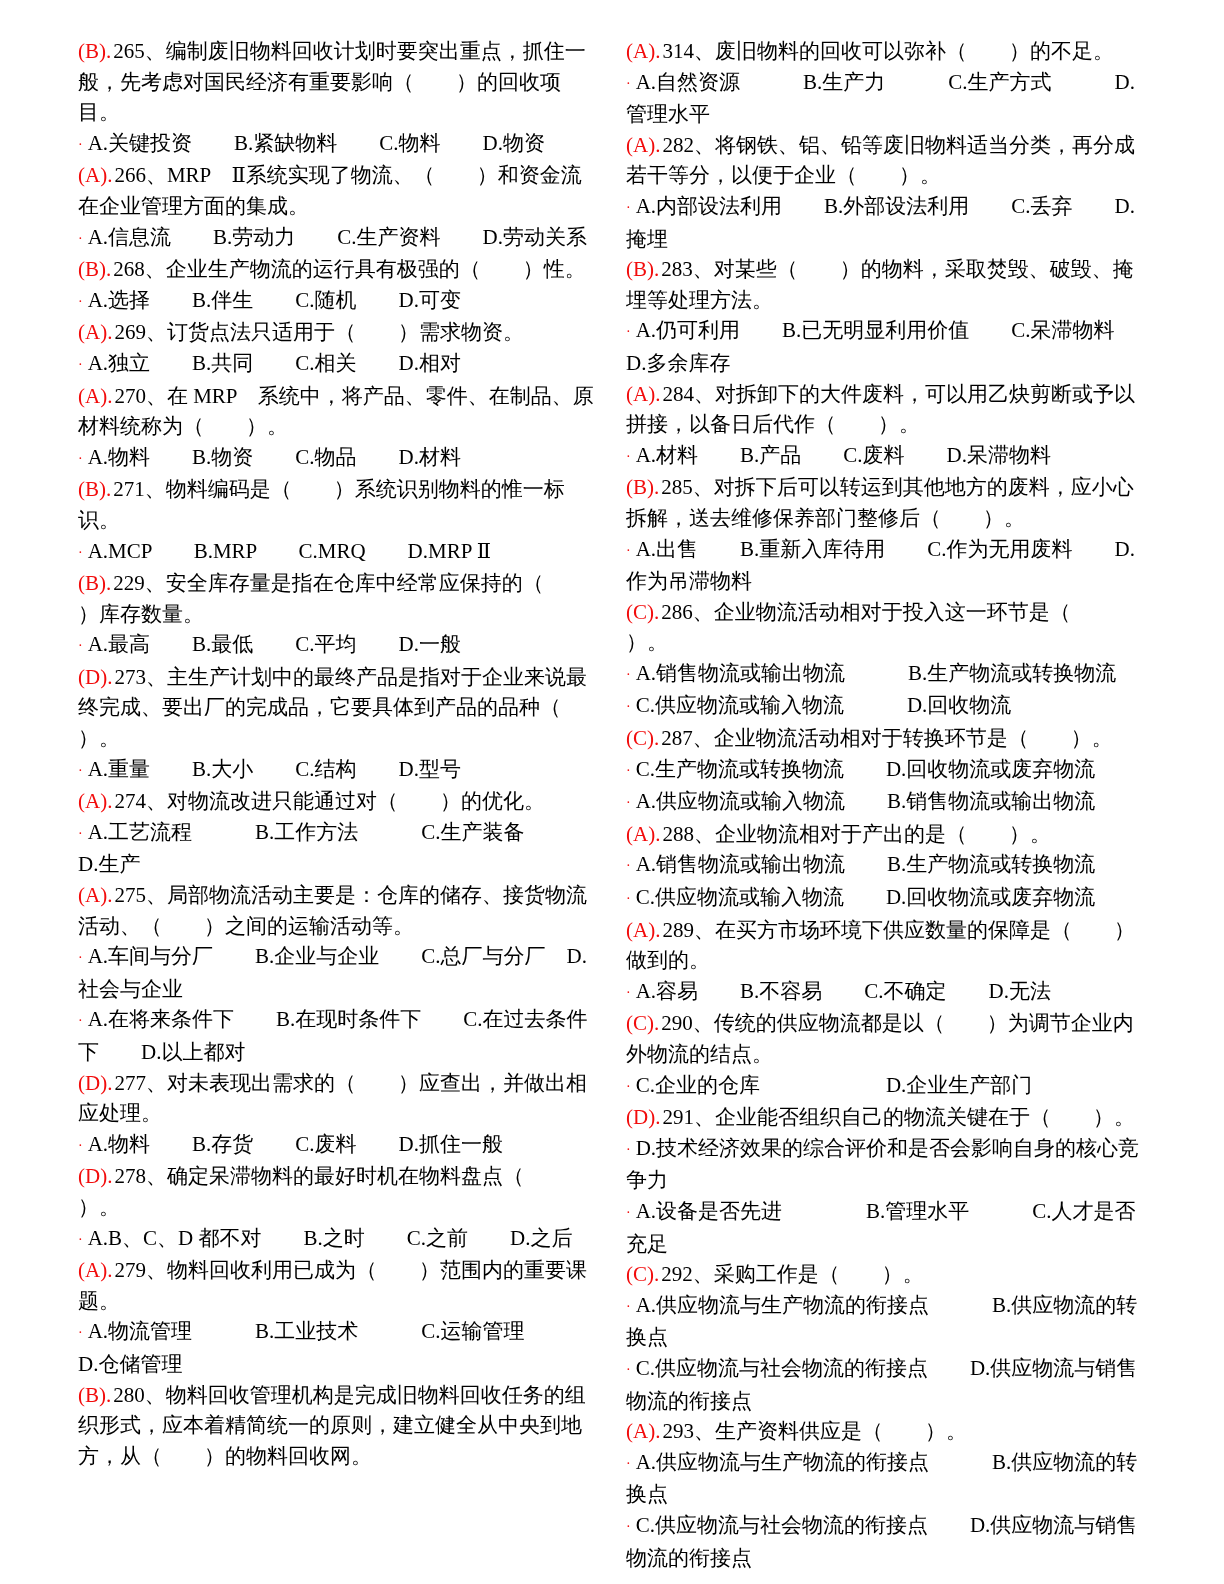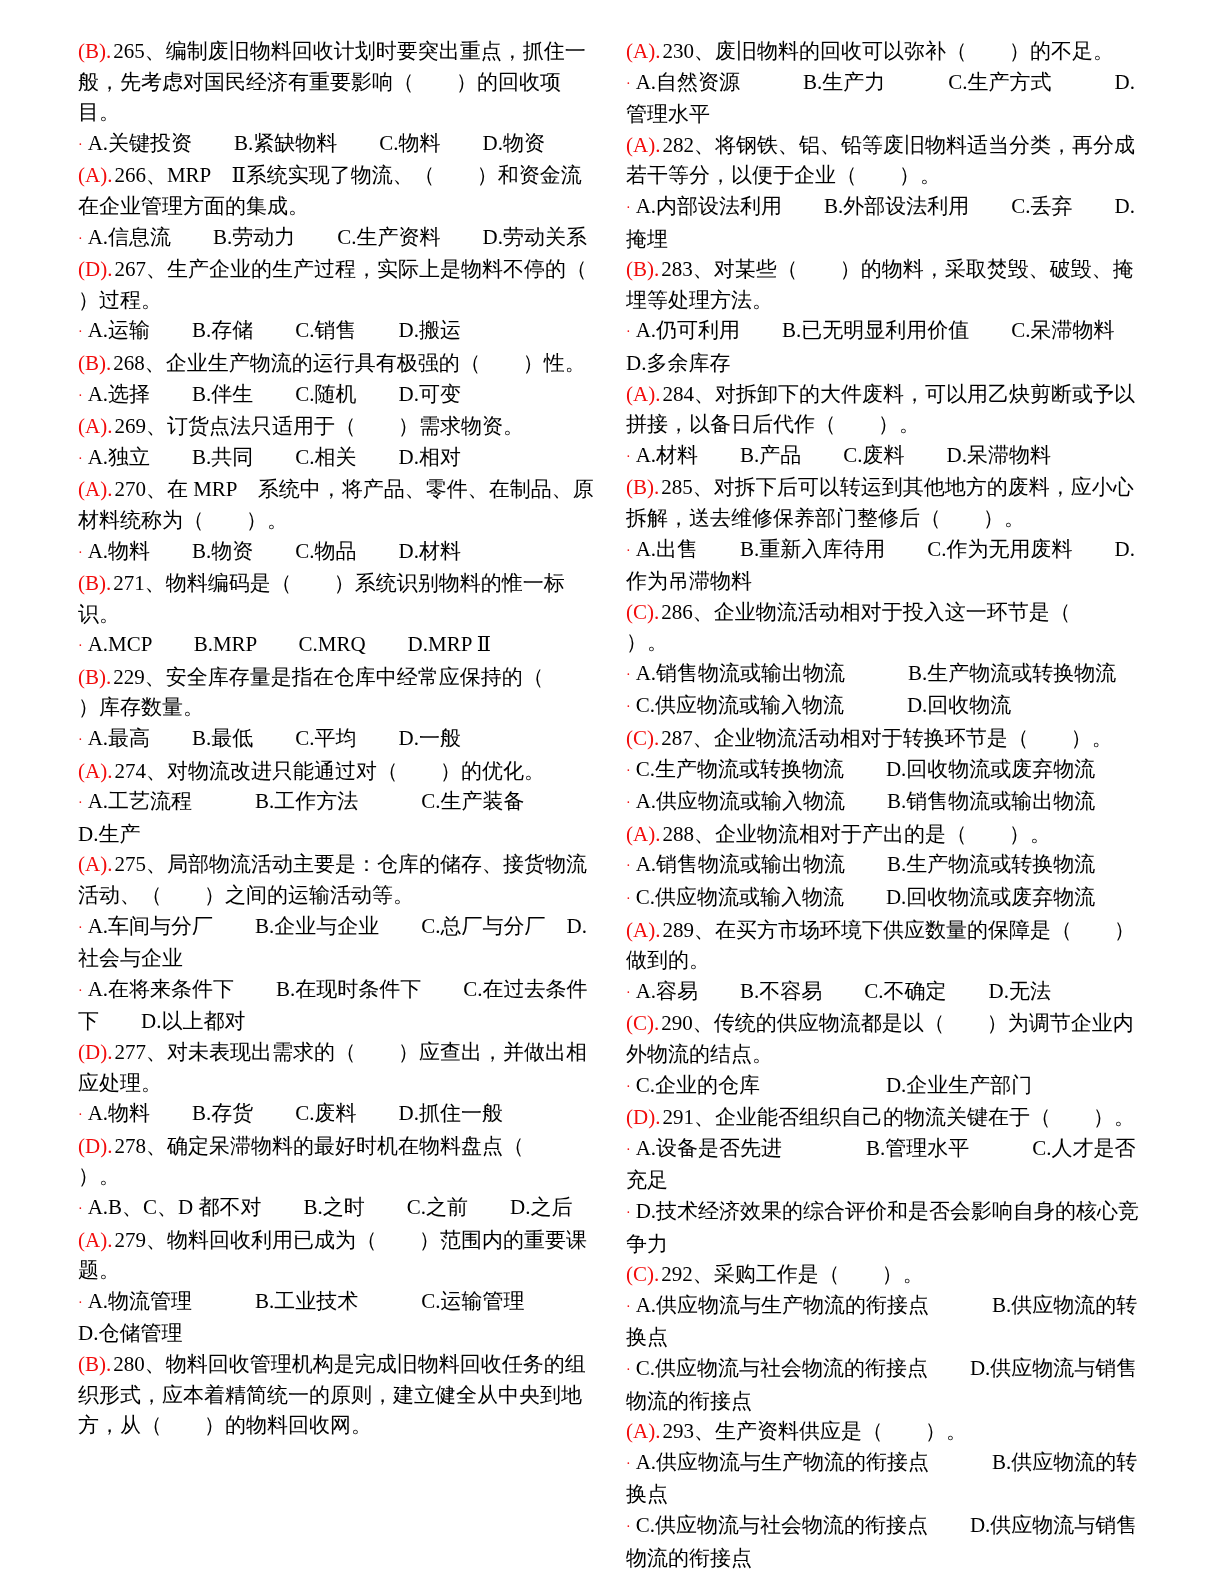--- a/index.html
+++ b/index.html
@@ -51,42 +51,42 @@
   <div class="col">
       <div class="question">
         <p class="q-line"><span class="ans">(B).</span><span class="q-body">265、编制废旧物料回收计划时要突出重点，抓住一般，先考虑对国民经济有重要影响（　　）的回收项目。</span></p>
         <p class="opt-line"><span class="bullet">·</span><span class="opt-text">A.关键投资　　B.紧缺物料　　C.物料　　D.物资</span></p>
       </div>
       <div class="question">
         <p class="q-line"><span class="ans">(A).</span><span class="q-body">266、MRP　Ⅱ系统实现了物流、（　　）和资金流在企业管理方面的集成。</span></p>
         <p class="opt-line"><span class="bullet">·</span><span class="opt-text">A.信息流　　B.劳动力　　C.生产资料　　D.劳动关系</span></p>
       </div>
       <div class="question">
-        <p class="q-line"><span class="ans">(D).</span><span class="q-body">267、生产企业的生产过程，实际上是物料不停的（　　）过程。</span></p>
-        <p class="opt-line"><span class="bullet">·</span><span class="opt-text">A.运输　　B.存储　　C.销售　　D.搬运</span></p>
-      </div>
-      <div class="question">
         <p class="q-line"><span class="ans">(B).</span><span class="q-body">268、企业生产物流的运行具有极强的（　　）性。</span></p>
         <p class="opt-line"><span class="bullet">·</span><span class="opt-text">A.选择　　B.伴生　　C.随机　　D.可变</span></p>
       </div>
       <div class="question">
         <p class="q-line"><span class="ans">(A).</span><span class="q-body">269、订货点法只适用于（　　）需求物资。</span></p>
         <p class="opt-line"><span class="bullet">·</span><span class="opt-text">A.独立　　B.共同　　C.相关　　D.相对</span></p>
       </div>
       <div class="question">
         <p class="q-line"><span class="ans">(A).</span><span class="q-body">270、在 MRP　系统中，将产品、零件、在制品、原材料统称为（　　）。</span></p>
         <p class="opt-line"><span class="bullet">·</span><span class="opt-text">A.物料　　B.物资　　C.物品　　D.材料</span></p>
       </div>
       <div class="question">
         <p class="q-line"><span class="ans">(B).</span><span class="q-body">271、物料编码是（　　）系统识别物料的惟一标识。</span></p>
         <p class="opt-line"><span class="bullet">·</span><span class="opt-text">A.MCP　　B.MRP　　C.MRQ　　D.MRP Ⅱ</span></p>
       </div>
       <div class="question">
         <p class="q-line"><span class="ans">(B).</span><span class="q-body">229、安全库存量是指在仓库中经常应保持的（　　）库存数量。</span></p>
         <p class="opt-line"><span class="bullet">·</span><span class="opt-text">A.最高　　B.最低　　C.平均　　D.一般</span></p>
+      </div>
+      <div class="question">
+        <p class="q-line"><span class="ans">(D).</span><span class="q-body">273、主生产计划中的最终产品是指对于企业来说最终完成、要出厂的完成品，它要具体到产品的品种（　　）。</span></p>
+        <p class="opt-line"><span class="bullet">·</span><span class="opt-text">A.重量　　B.大小　　C.结构　　D.型号</span></p>
       </div>
       <div class="question">
         <p class="q-line"><span class="ans">(A).</span><span class="q-body">274、对物流改进只能通过对（　　）的优化。</span></p>
         <p class="opt-line"><span class="bullet">·</span><span class="opt-text">A.工艺流程　　　B.工作方法　　　C.生产装备　　　D.生产</span></p>
       </div>
       <div class="question">
         <p class="q-line"><span class="ans">(A).</span><span class="q-body">275、局部物流活动主要是：仓库的储存、接货物流活动、（　　）之间的运输活动等。</span></p>
         <p class="opt-line"><span class="bullet">·</span><span class="opt-text">A.车间与分厂　　B.企业与企业　　C.总厂与分厂　D.社会与企业</span></p>
       </div>
       <div class="question">
@@ -103,21 +103,21 @@
       <div class="question">
         <p class="q-line"><span class="ans">(A).</span><span class="q-body">279、物料回收利用已成为（　　）范围内的重要课题。</span></p>
         <p class="opt-line"><span class="bullet">·</span><span class="opt-text">A.物流管理　　　B.工业技术　　　C.运输管理　　　D.仓储管理</span></p>
       </div>
       <div class="question">
         <p class="q-line"><span class="ans">(B).</span><span class="q-body">280、物料回收管理机构是完成旧物料回收任务的组织形式，应本着精简统一的原则，建立健全从中央到地方，从（　　）的物料回收网。</span></p>
       </div>
     </div>
   <div class="col">
       <div class="question">
-        <p class="q-line"><span class="ans">(A).</span><span class="q-body">230、废旧物料的回收可以弥补（　　）的不足。</span></p>
+        <p class="q-line"><span class="ans">(A).</span><span class="q-body">314、废旧物料的回收可以弥补（　　）的不足。</span></p>
         <p class="opt-line"><span class="bullet">·</span><span class="opt-text">A.自然资源　　　B.生产力　　　C.生产方式　　　D.管理水平</span></p>
       </div>
       <div class="question">
         <p class="q-line"><span class="ans">(A).</span><span class="q-body">282、将钢铁、铝、铅等废旧物料适当分类，再分成若干等分，以便于企业（　　）。</span></p>
         <p class="opt-line"><span class="bullet">·</span><span class="opt-text">A.内部设法利用　　B.外部设法利用　　C.丢弃　　D.掩埋</span></p>
       </div>
       <div class="question">
         <p class="q-line"><span class="ans">(B).</span><span class="q-body">283、对某些（　　）的物料，采取焚毁、破毁、掩埋等处理方法。</span></p>
         <p class="opt-line"><span class="bullet">·</span><span class="opt-text">A.仍可利用　　B.已无明显利用价值　　C.呆滞物料　D.多余库存</span></p>
       </div>
@@ -147,22 +147,22 @@
       <div class="question">
         <p class="q-line"><span class="ans">(A).</span><span class="q-body">289、在买方市场环境下供应数量的保障是（　　）做到的。</span></p>
         <p class="opt-line"><span class="bullet">·</span><span class="opt-text">A.容易　　B.不容易　　C.不确定　　D.无法</span></p>
       </div>
       <div class="question">
         <p class="q-line"><span class="ans">(C).</span><span class="q-body">290、传统的供应物流都是以（　　）为调节企业内外物流的结点。</span></p>
         <p class="opt-line"><span class="bullet">·</span><span class="opt-text">C.企业的仓库　　　　　　D.企业生产部门</span></p>
       </div>
       <div class="question">
         <p class="q-line"><span class="ans">(D).</span><span class="q-body">291、企业能否组织自己的物流关键在于（　　）。</span></p>
+        <p class="opt-line"><span class="bullet">·</span><span class="opt-text">D.技术经济效果的综合评价和是否会影响自身的核心竞争力</span></p>
         <p class="opt-line"><span class="bullet">·</span><span class="opt-text">A.设备是否先进　　　　B.管理水平　　　C.人才是否充足</span></p>
-        <p class="opt-line"><span class="bullet">·</span><span class="opt-text">D.技术经济效果的综合评价和是否会影响自身的核心竞争力</span></p>
       </div>
       <div class="question">
         <p class="q-line"><span class="ans">(C).</span><span class="q-body">292、采购工作是（　　）。</span></p>
         <p class="opt-line"><span class="bullet">·</span><span class="opt-text">A.供应物流与生产物流的衔接点　　　B.供应物流的转换点</span></p>
         <p class="opt-line"><span class="bullet">·</span><span class="opt-text">C.供应物流与社会物流的衔接点　　D.供应物流与销售物流的衔接点</span></p>
       </div>
       <div class="question">
         <p class="q-line"><span class="ans">(A).</span><span class="q-body">293、生产资料供应是（　　）。</span></p>
         <p class="opt-line"><span class="bullet">·</span><span class="opt-text">A.供应物流与生产物流的衔接点　　　B.供应物流的转换点</span></p>
         <p class="opt-line"><span class="bullet">·</span><span class="opt-text">C.供应物流与社会物流的衔接点　　D.供应物流与销售物流的衔接点</span></p>

